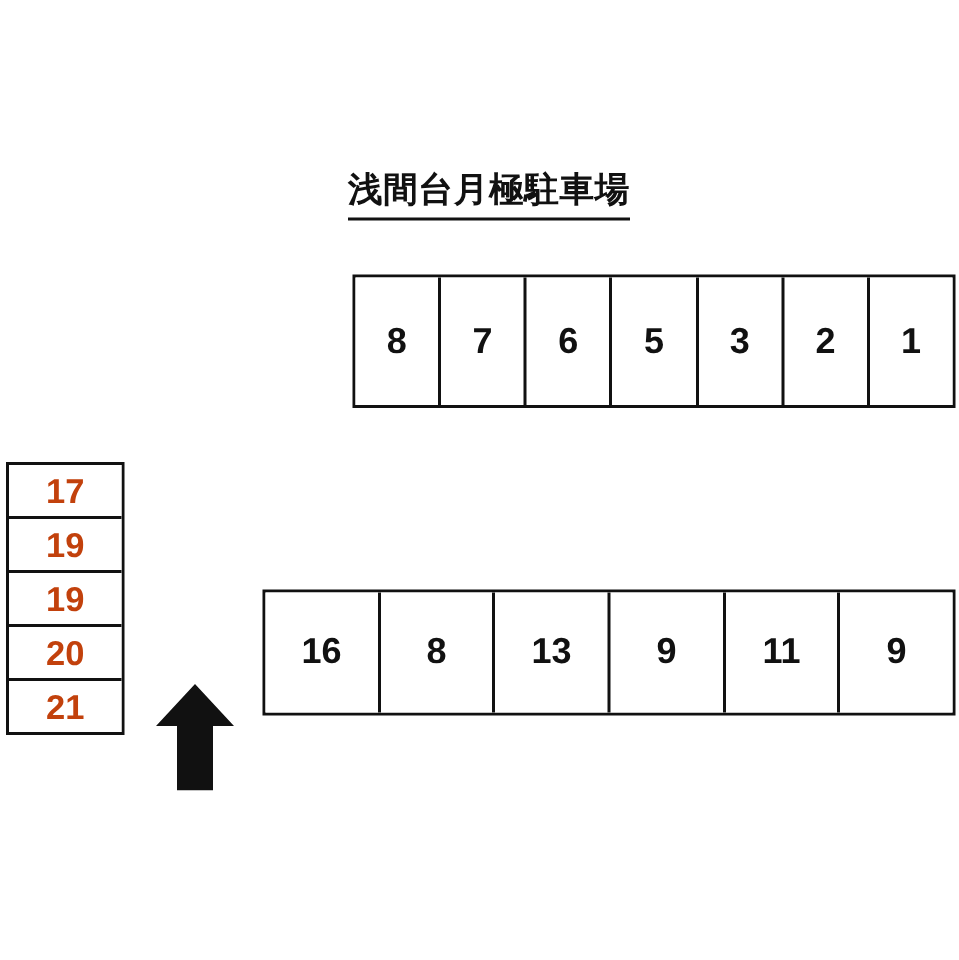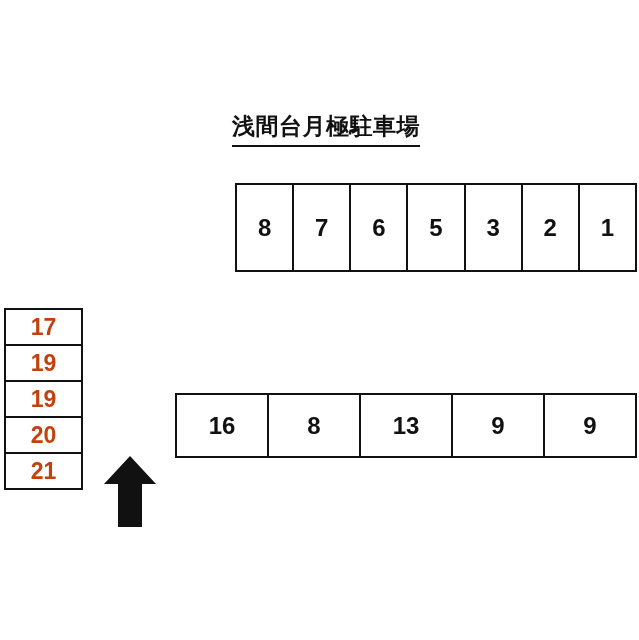--- a/index.html
+++ b/index.html
@@ -81,21 +81,21 @@
   .col-left {
     left: 4px;
     top: 308px;
     width: 79px;
     height: 182px;
   }
   .row-bottom {
     left: 175px;
     top: 393px;
     width: 462px;
-    height: 65px;
+    height: 84px;
     justify-content: center;
   }
   .entrance-arrow {
     position: absolute;
     left: 104px;
     top: 456px;
     width: 52px;
     height: 71px;
   }
 </style>
@@ -122,20 +122,21 @@
     <div class="space">19</div>
     <div class="space">20</div>
     <div class="space">21</div>
   </div>
 
   <div class="space-row row-bottom">
     <div class="space">16</div>
     <div class="space">8</div>
     <div class="space">13</div>
     <div class="space">9</div>
+    <div class="space">11</div>
     <div class="space">9</div>
   </div>
 
   <svg class="entrance-arrow" viewBox="0 0 52 71" xmlns="http://www.w3.org/2000/svg">
     <polygon points="26,0 52,28 38,28 38,71 14,71 14,28 0,28" fill="#111111"></polygon>
   </svg>
 
 </div>
 
 </body></html>

